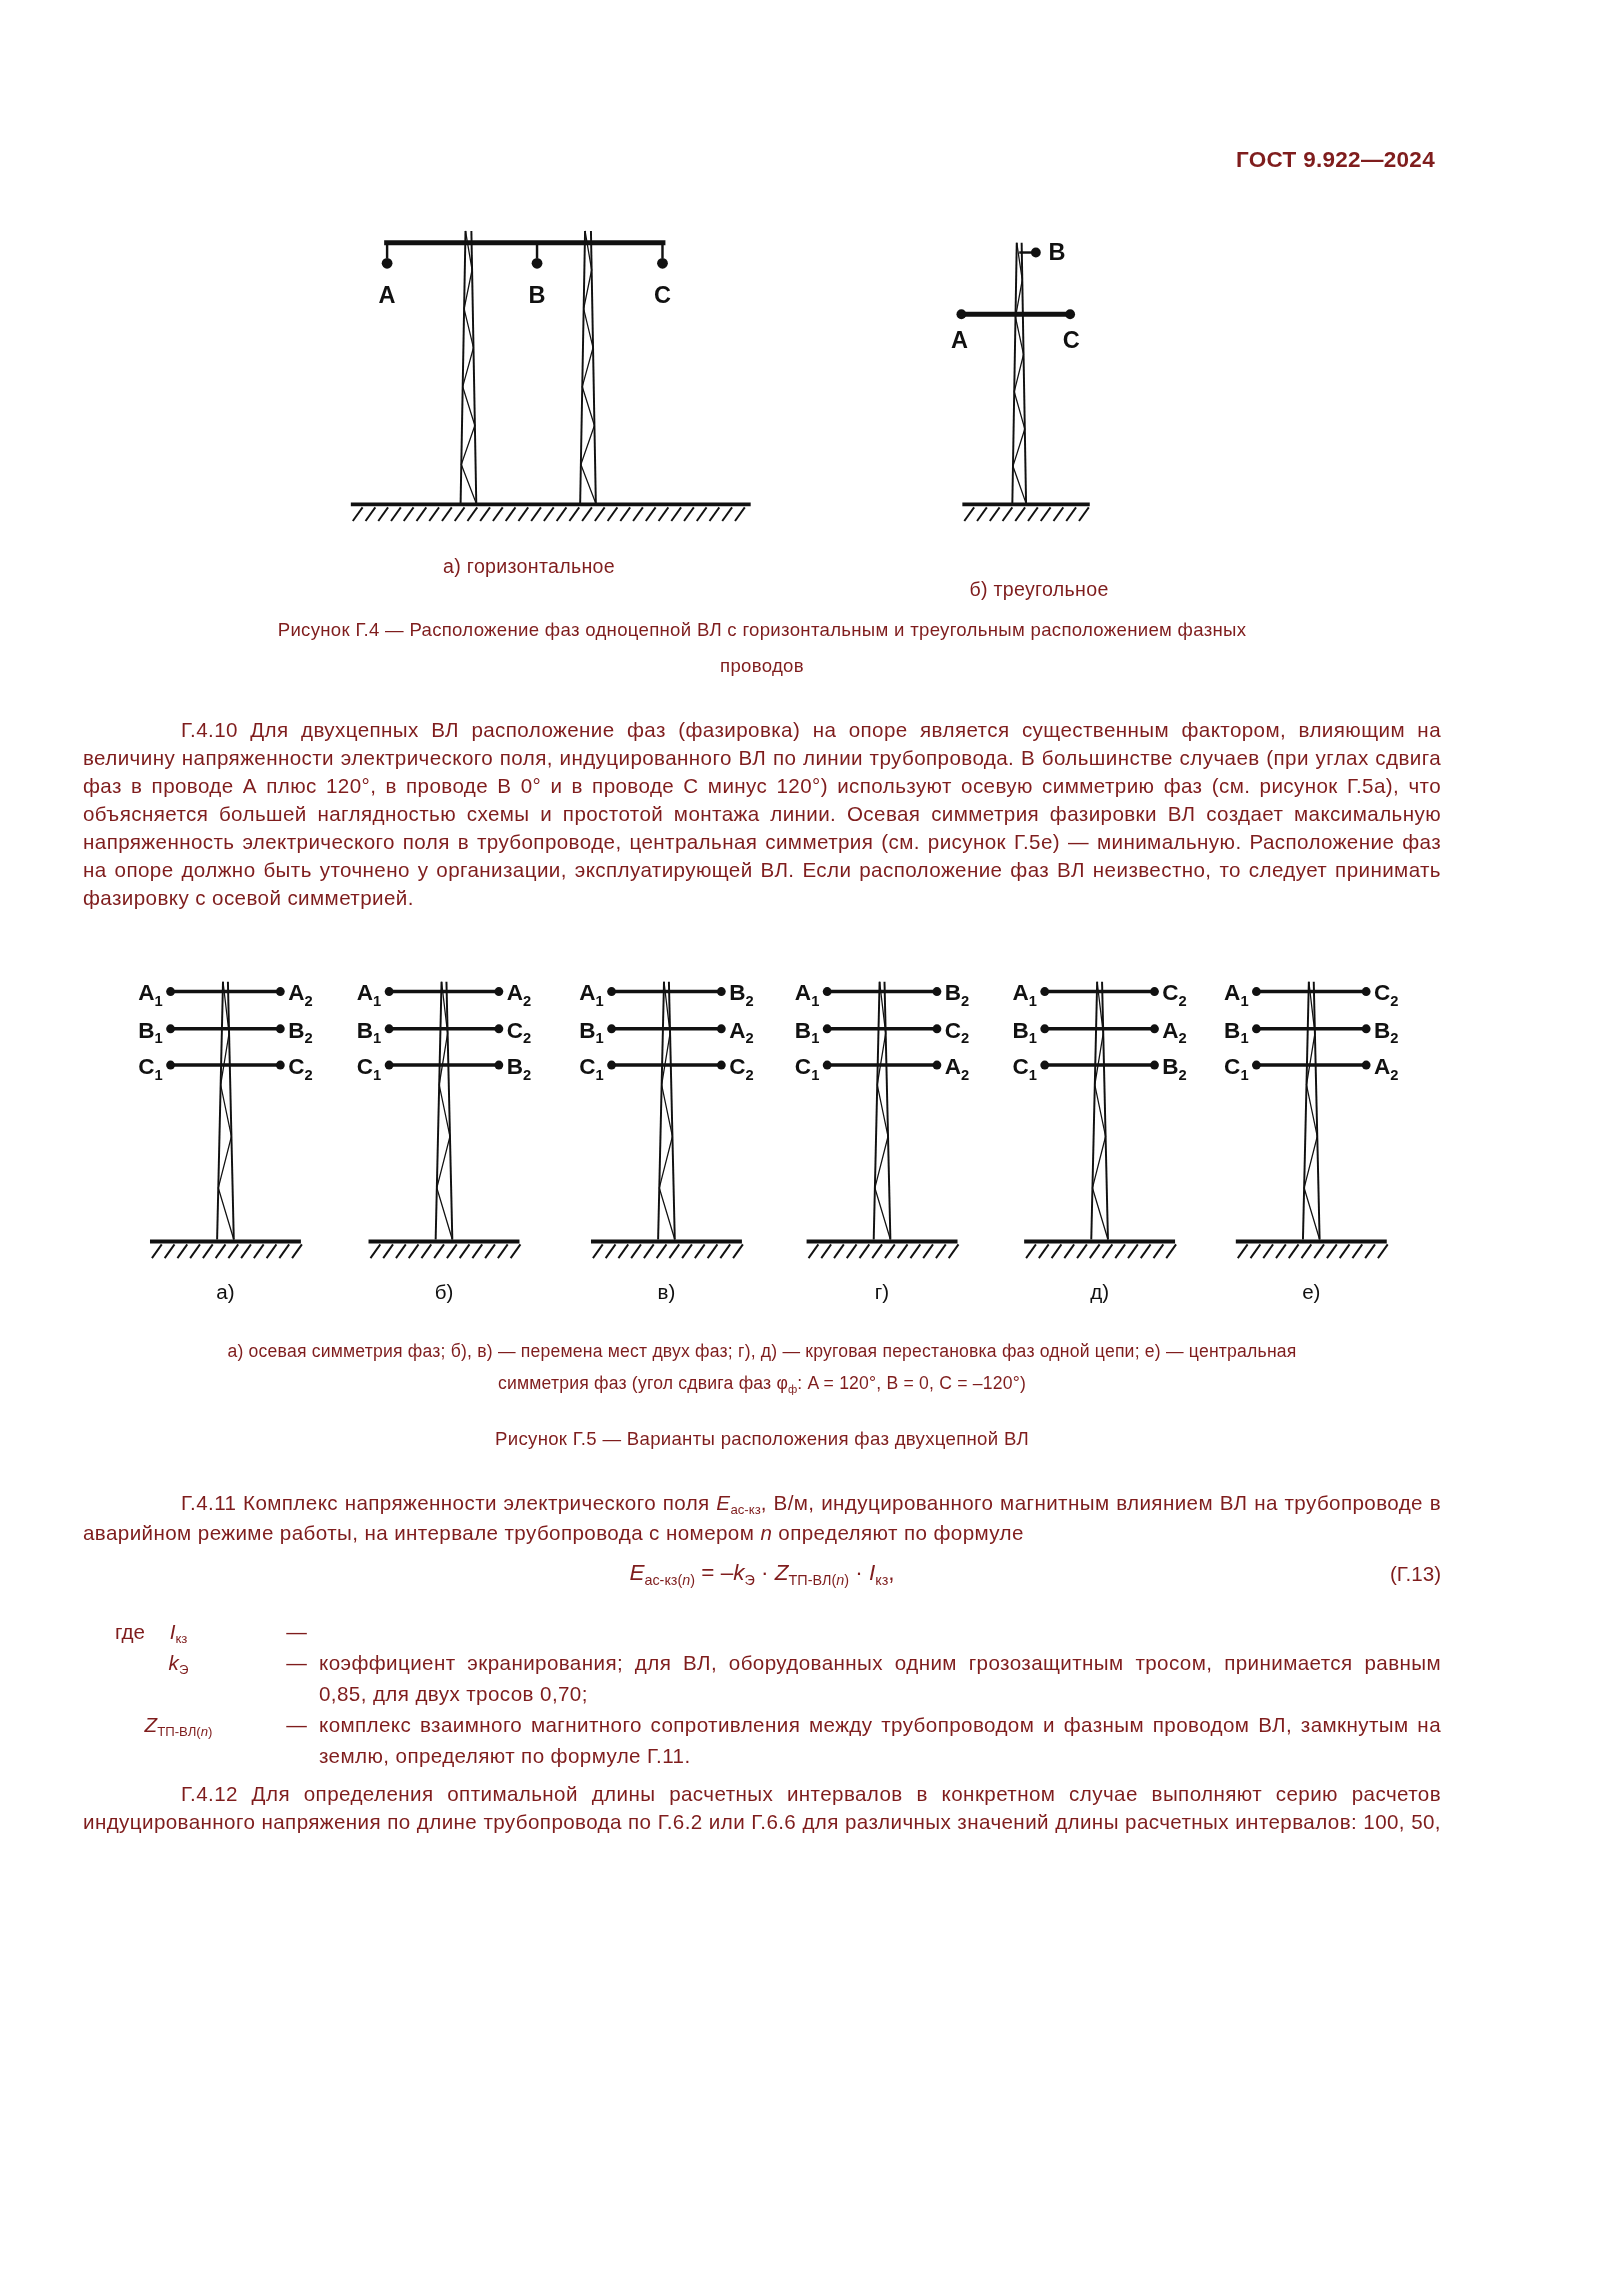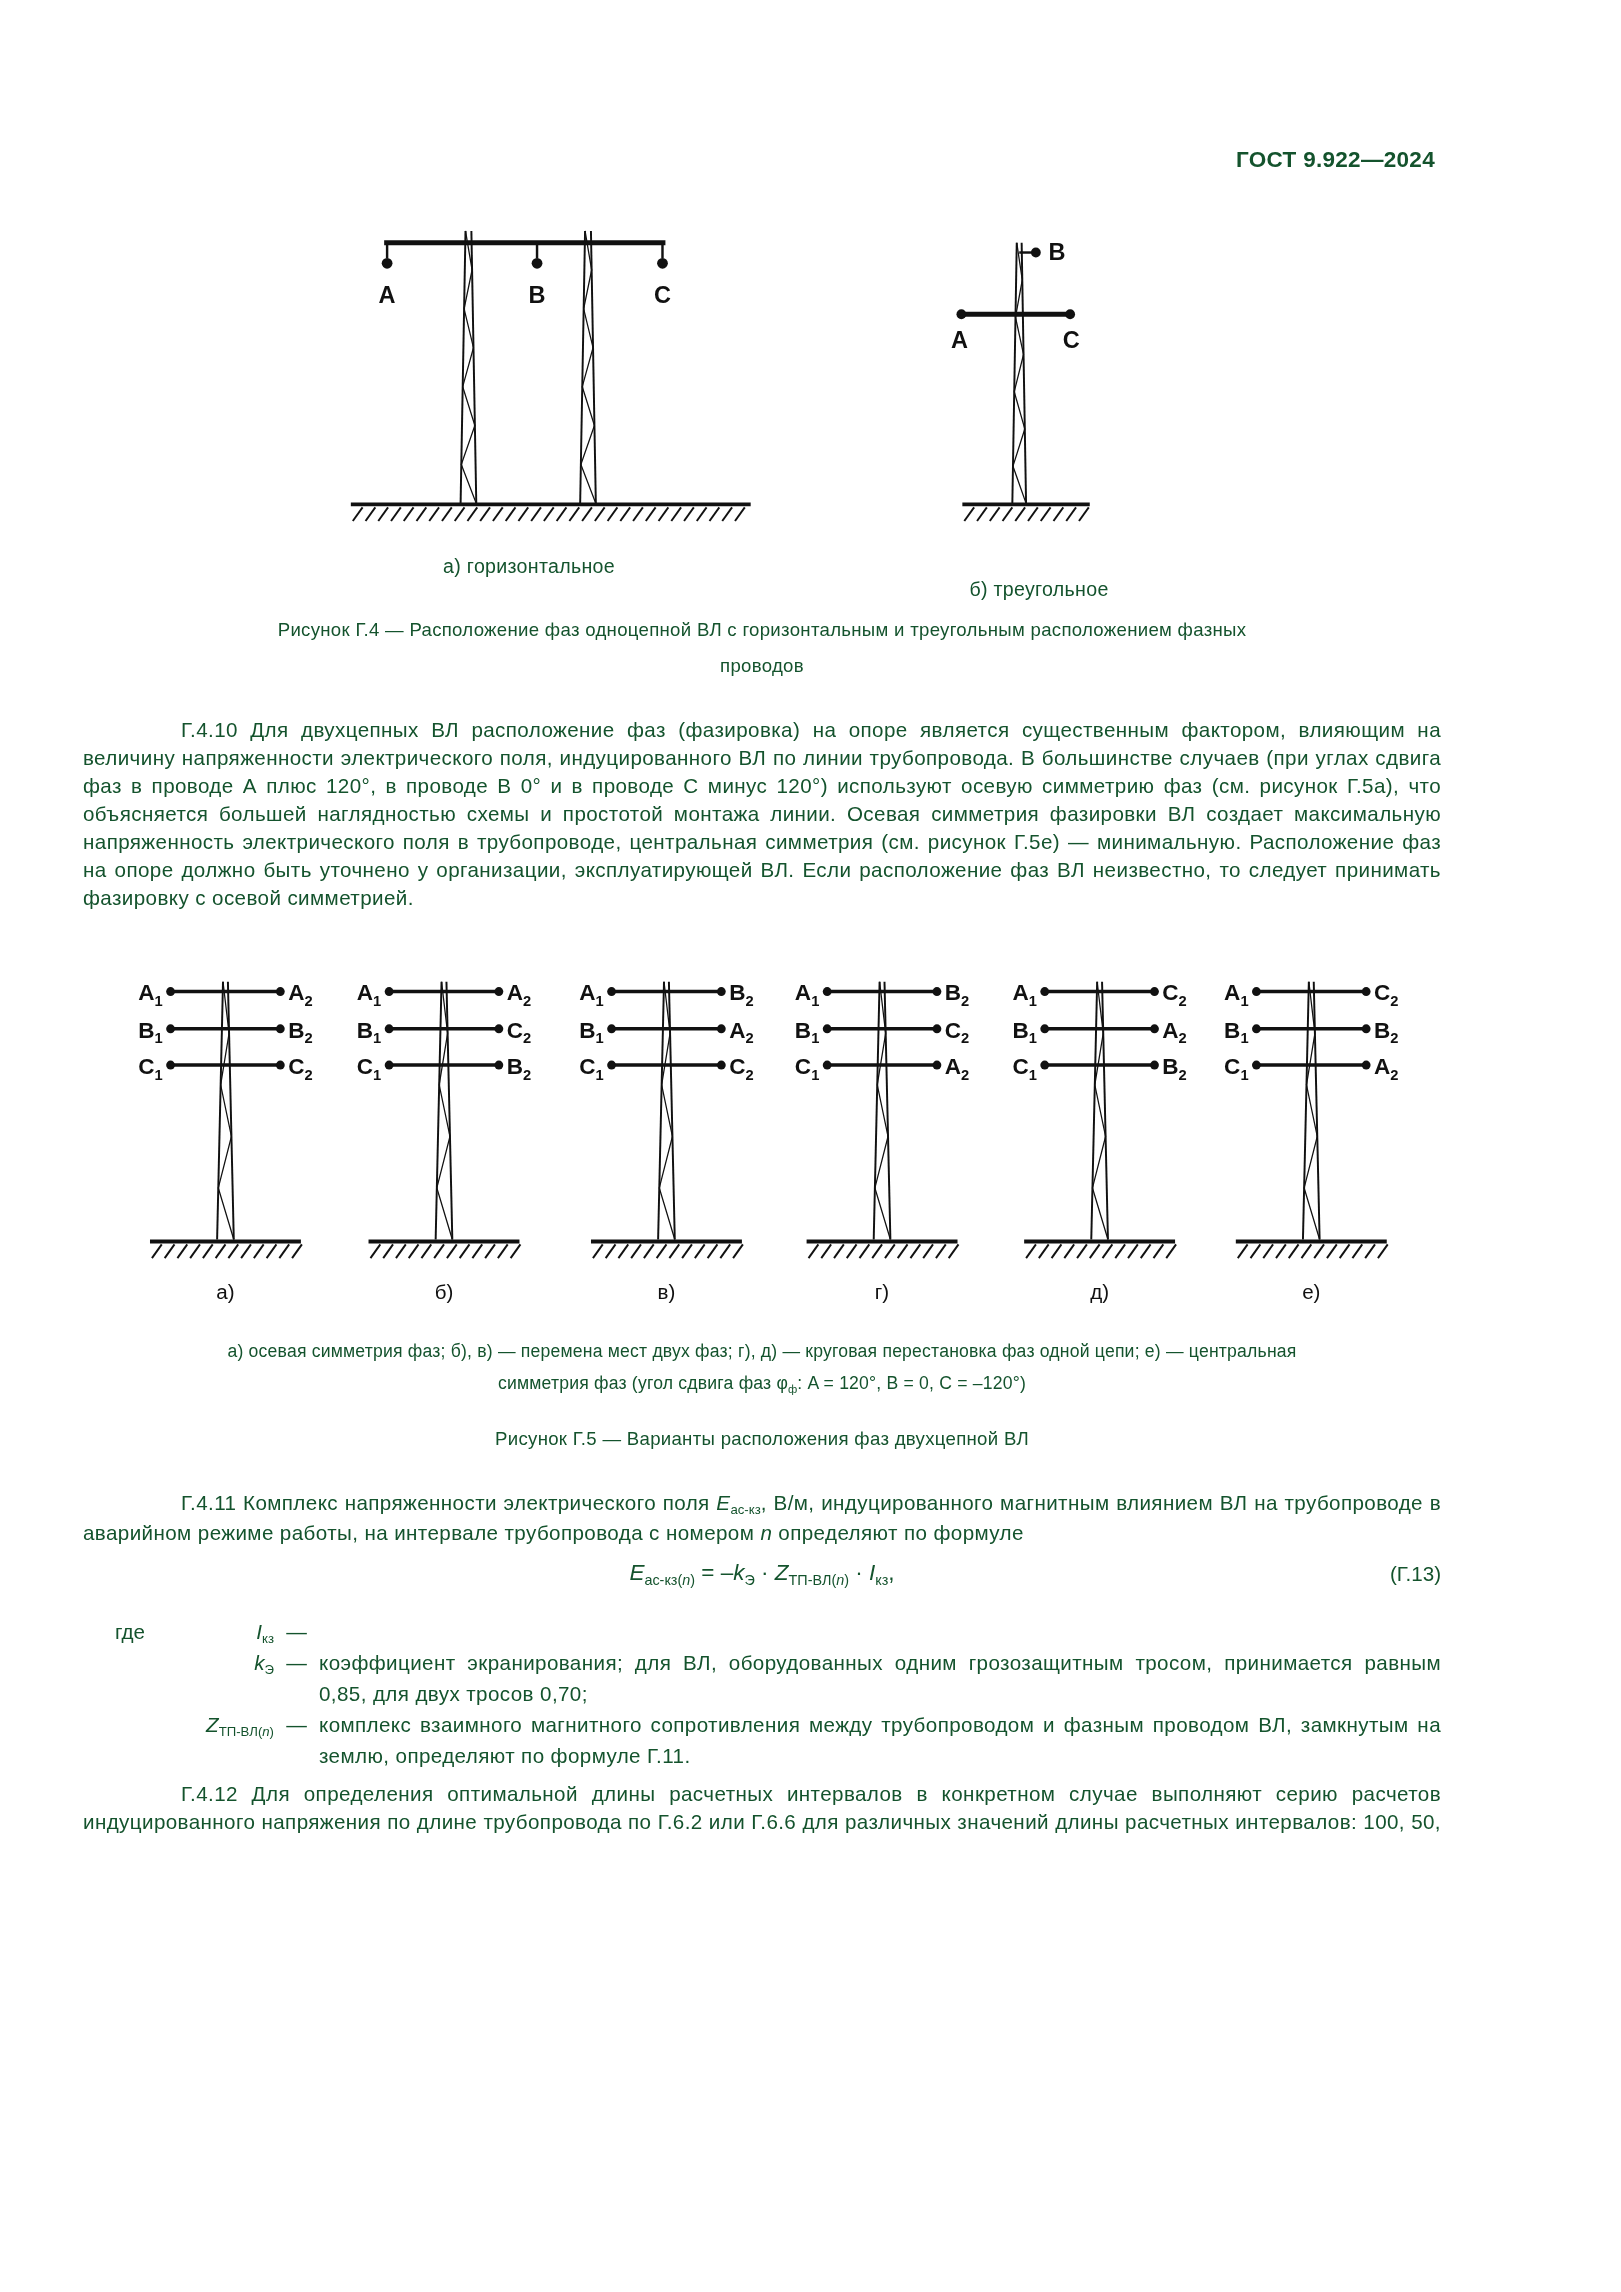--- a/index.html
+++ b/index.html
@@ -1,32 +1,32 @@
 <!DOCTYPE html>
 <html><head>
 <meta charset="utf-8">
 <style>
   html,body{margin:0;padding:0;background:#ffffff;}
-  .page{position:relative;width:1621px;height:1836px;background:#ffffff;color:#14532d;
+  .page{position:relative;width:1621px;height:1836px;background:#ffffff;color:#7f1d1d;
         font-family:"Liberation Sans","DejaVu Sans",sans-serif;overflow:hidden;}
   .abs{position:absolute;}
   .header{position:absolute;top:147px;right:186px;font-size:22.5px;font-weight:bold;letter-spacing:0.3px;}
   .para{position:absolute;left:83px;width:1358px;font-size:20.6px;line-height:28px;
         text-align:justify;text-indent:98px;letter-spacing:0.4px;}
   .heading{position:absolute;left:83px;width:1358px;font-size:20.6px;font-weight:bold;
         text-indent:98px;letter-spacing:0.3px;}
   .subcap{position:absolute;font-size:19.6px;text-align:center;letter-spacing:0.3px;}
   .caption{position:absolute;left:83px;width:1358px;font-size:18.6px;text-align:center;letter-spacing:0.3px;}
   .note{position:absolute;left:83px;width:1358px;font-size:17.6px;text-align:center;letter-spacing:0.2px;}
   .formula-row{position:absolute;left:83px;width:1358px;text-align:center;font-size:22.5px;}
   .formula-num{position:absolute;right:0;top:2px;font-size:20.6px;}
   .where{position:absolute;left:83px;width:1358px;font-size:20.6px;}
   .where-label{position:absolute;left:32px;top:0;line-height:31px;}
   .def-row{display:flex;line-height:31px;}
-  .def-row .term{flex:0 0 191px;text-align:right;}
+  .def-row .term{flex:0 0 191px;text-align:center;}
   .def-row .dash{flex:0 0 45px;text-align:center;}
   .def-row .body{flex:1;text-align:justify;letter-spacing:0.4px;}
   .pagenum{position:absolute;right:180px;top:2074px;font-size:20.6px;}
   sub{font-size:64%;line-height:0;position:relative;top:0.32em;vertical-align:baseline;letter-spacing:0;}
   svg text{font-family:"Liberation Sans","DejaVu Sans",sans-serif;}
   .cap2{line-height:36px;}
 </style>
 </head>
 <body>
 

